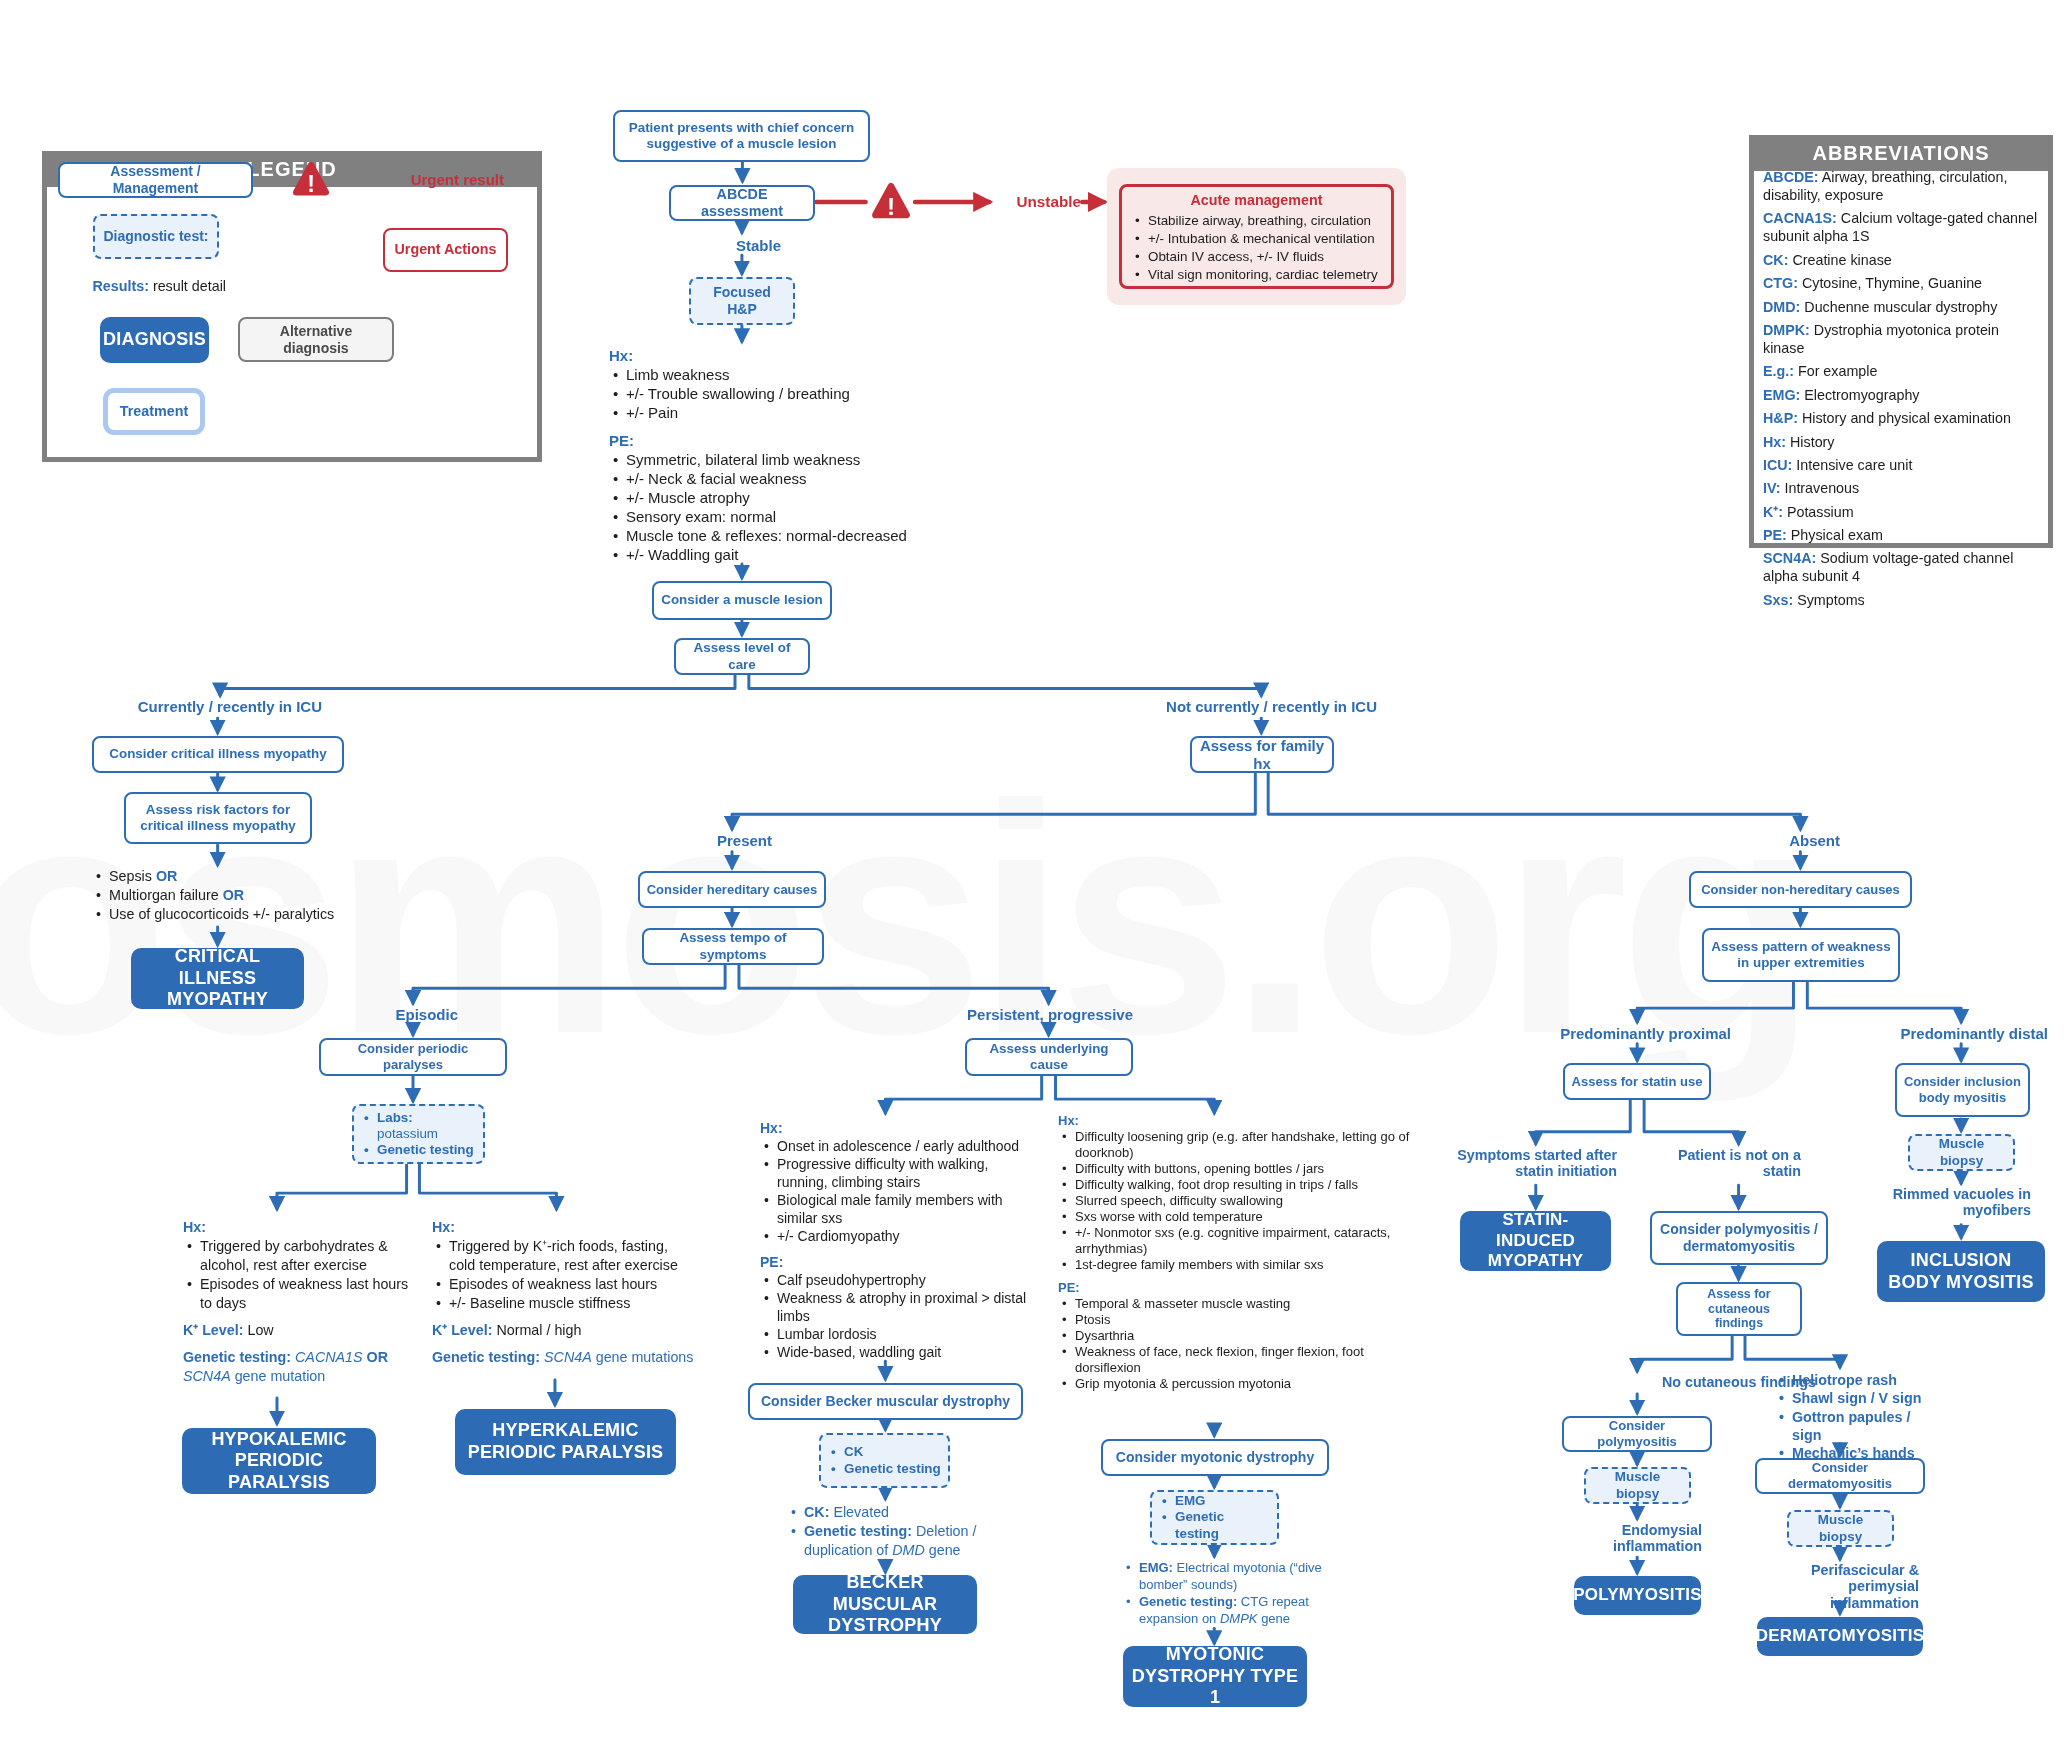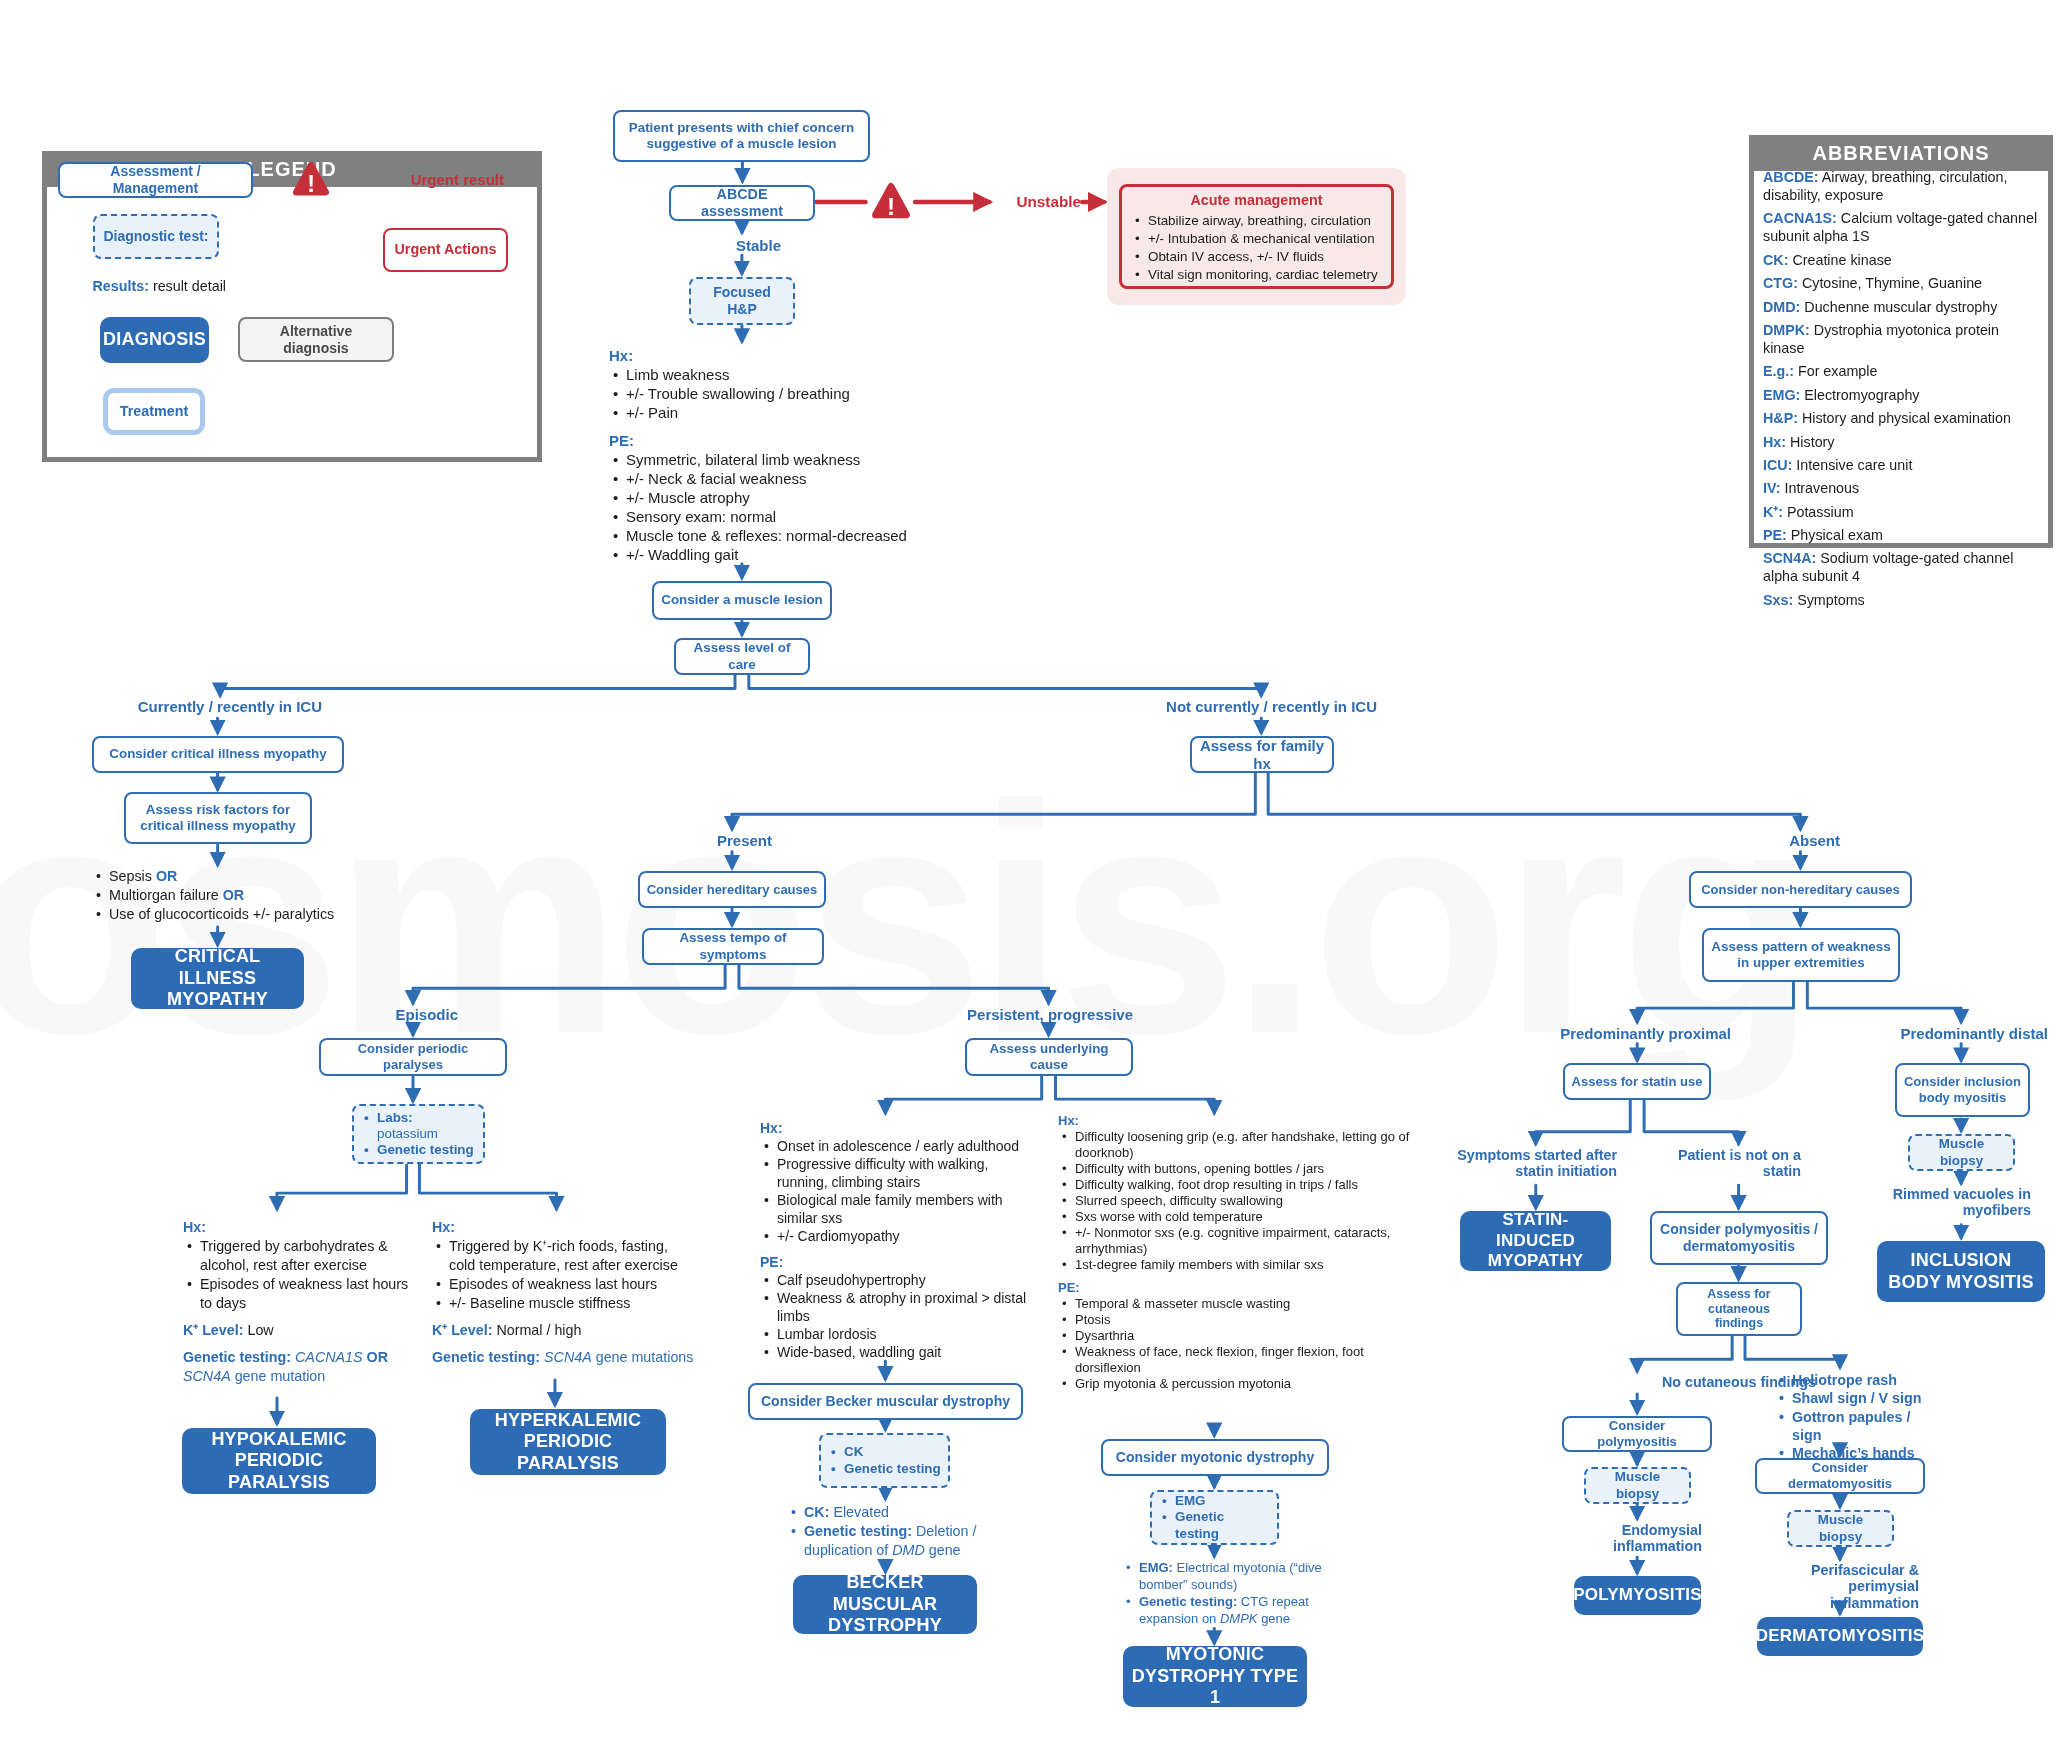--- a/index.html
+++ b/index.html
@@ -292,21 +292,21 @@
     </div>
 
   <div class="blist" style="left:432px;top:1218px;width:262px;font-size:14.3px;line-height:19px;">
     <div class="hd">Hx:</div>
     <div class="li"><span>Triggered by K⁺-rich foods, fasting, cold temperature, rest after exercise</span></div>
     <div class="li"><span>Episodes of weakness last hours</span></div>
     <div class="li"><span>+/- Baseline muscle stiffness</span></div>
     <div style="margin-top:8px;"><span class="b">K⁺ Level:</span><span> Normal / high</span></div>
     <div style="margin-top:8px;color:var(--blue);"><span class="b">Genetic testing:</span><span class="it"> SCN4A</span><span> gene mutations</span></div>
   </div>
-  <div class="node fill" style="left:470px;top:1409px;width:196px;height:66px;font-size:18px;">
+  <div class="node fill" style="left:455px;top:1409px;width:221px;height:66px;font-size:18px;">
       <span>HYPERKALEMIC PERIODIC PARALYSIS</span>
     </div>
 
   <div class="node" style="left:965px;top:1038px;width:168px;height:38px;font-size:13.4px;">
       <span>Assess underlying cause</span>
     </div>
 
   <div class="blist" style="left:760px;top:1119px;width:277px;font-size:14px;line-height:18px;">
     <div class="hd">Hx:</div>
     <div class="li"><span>Onset in adolescence / early adulthood</span></div>

